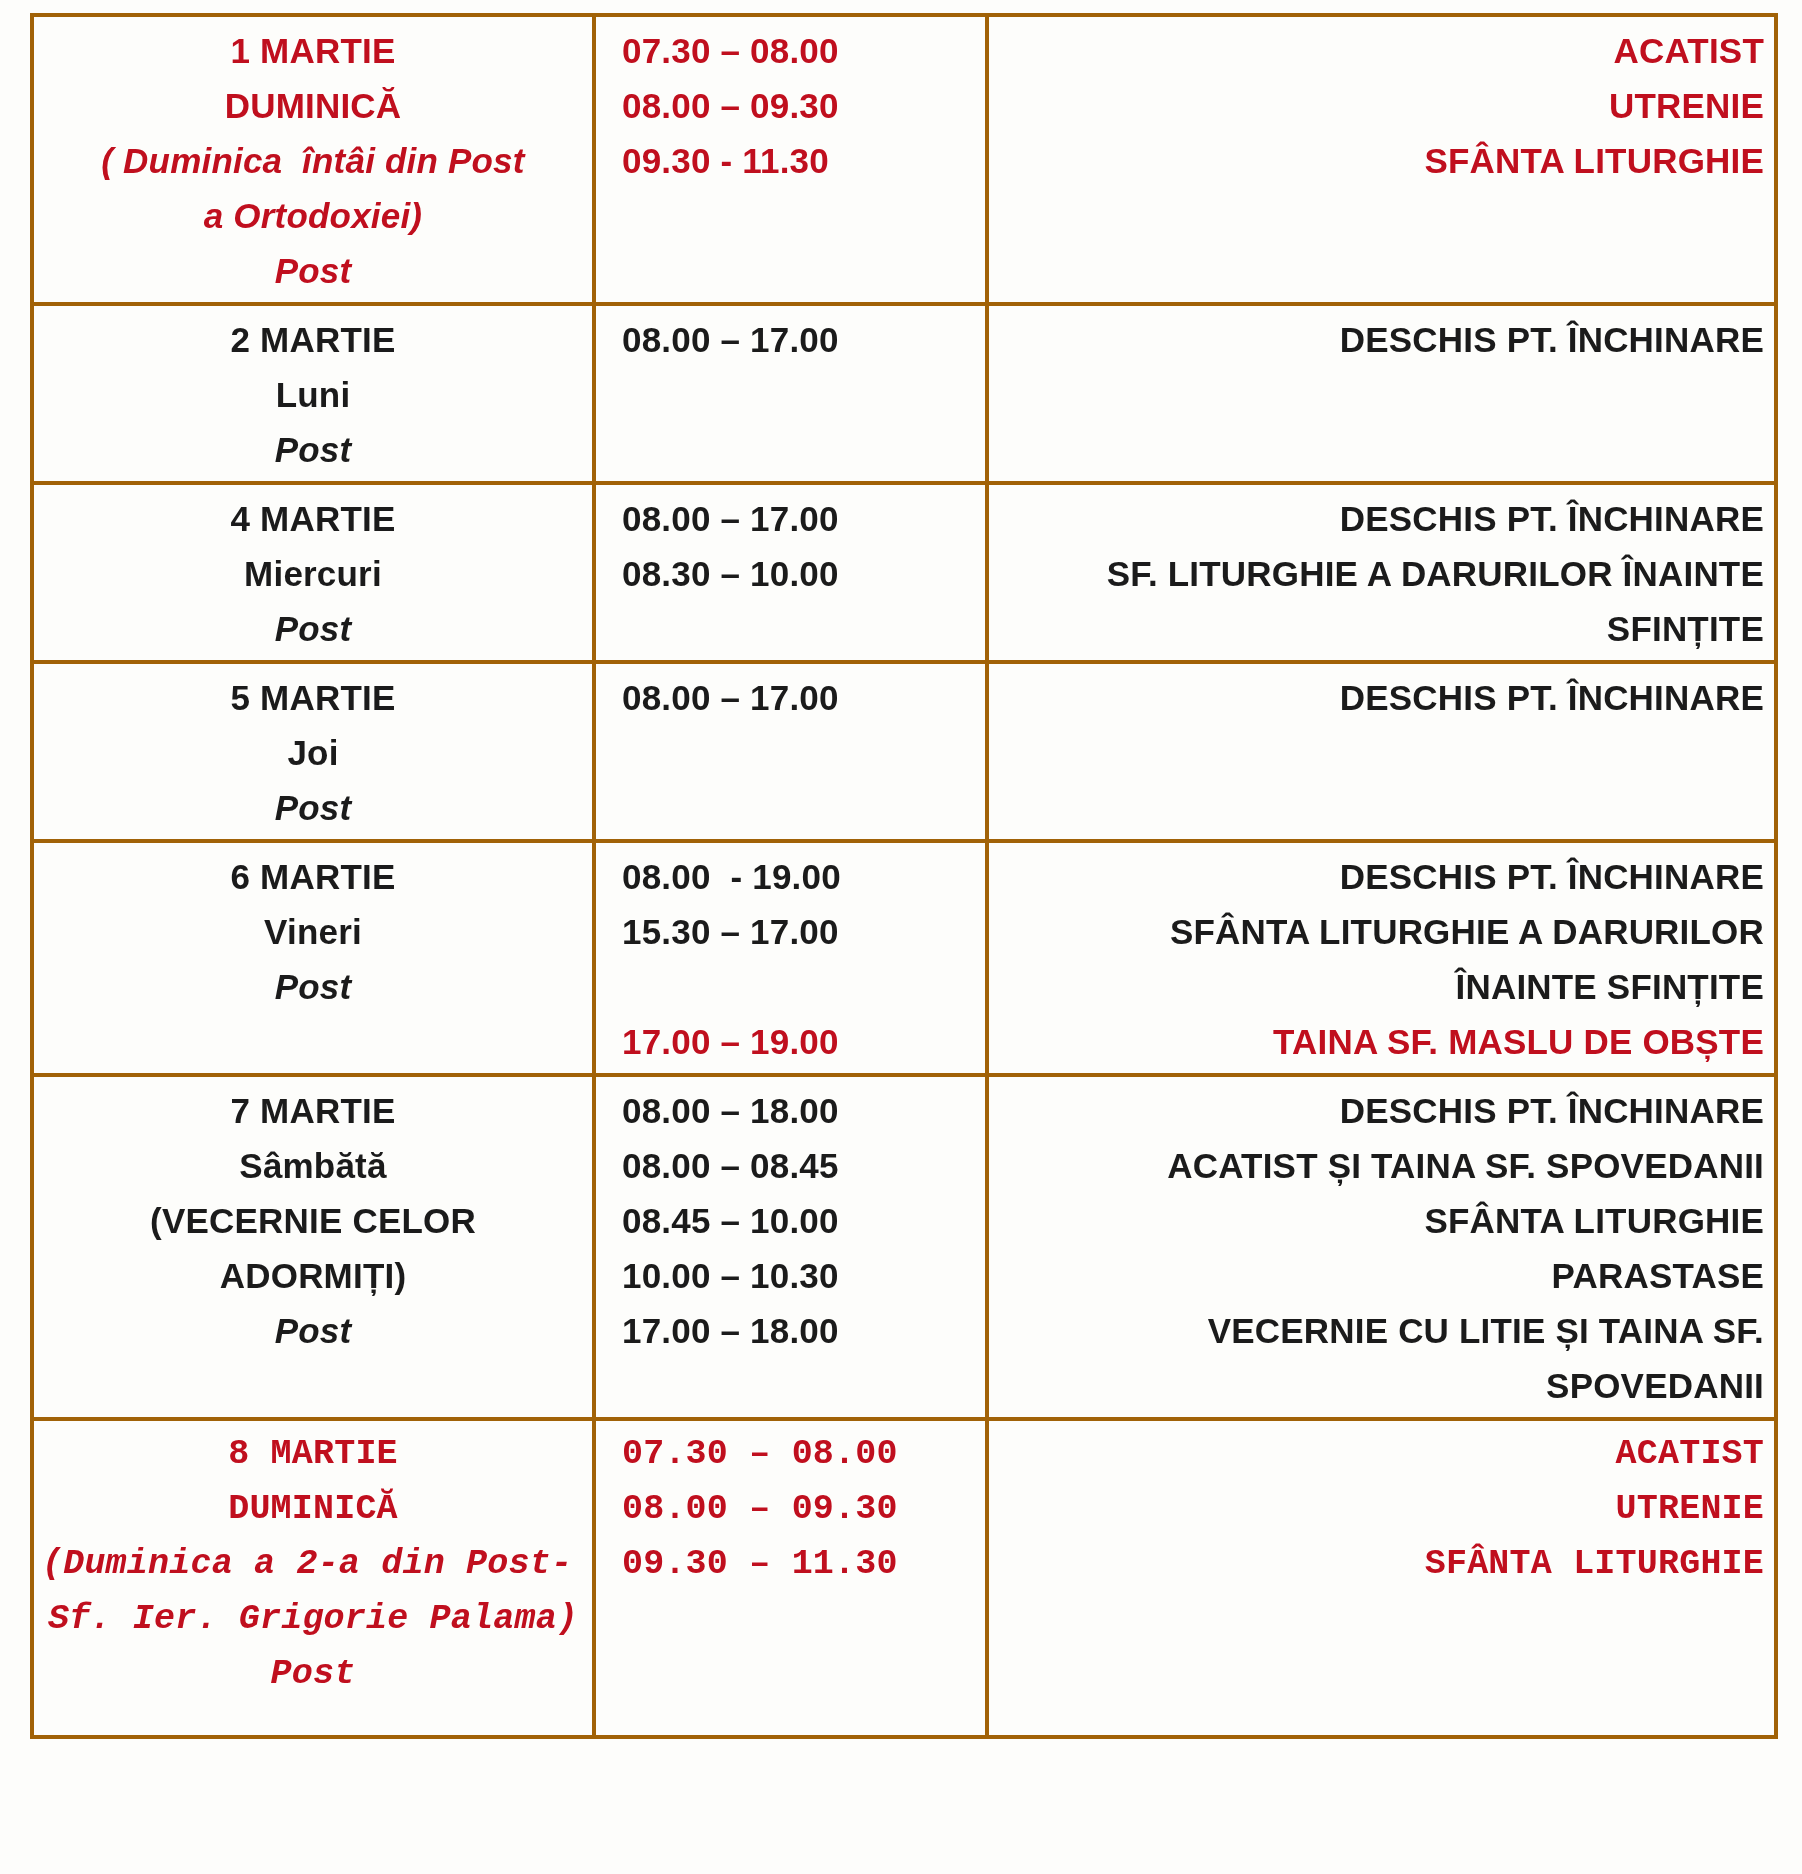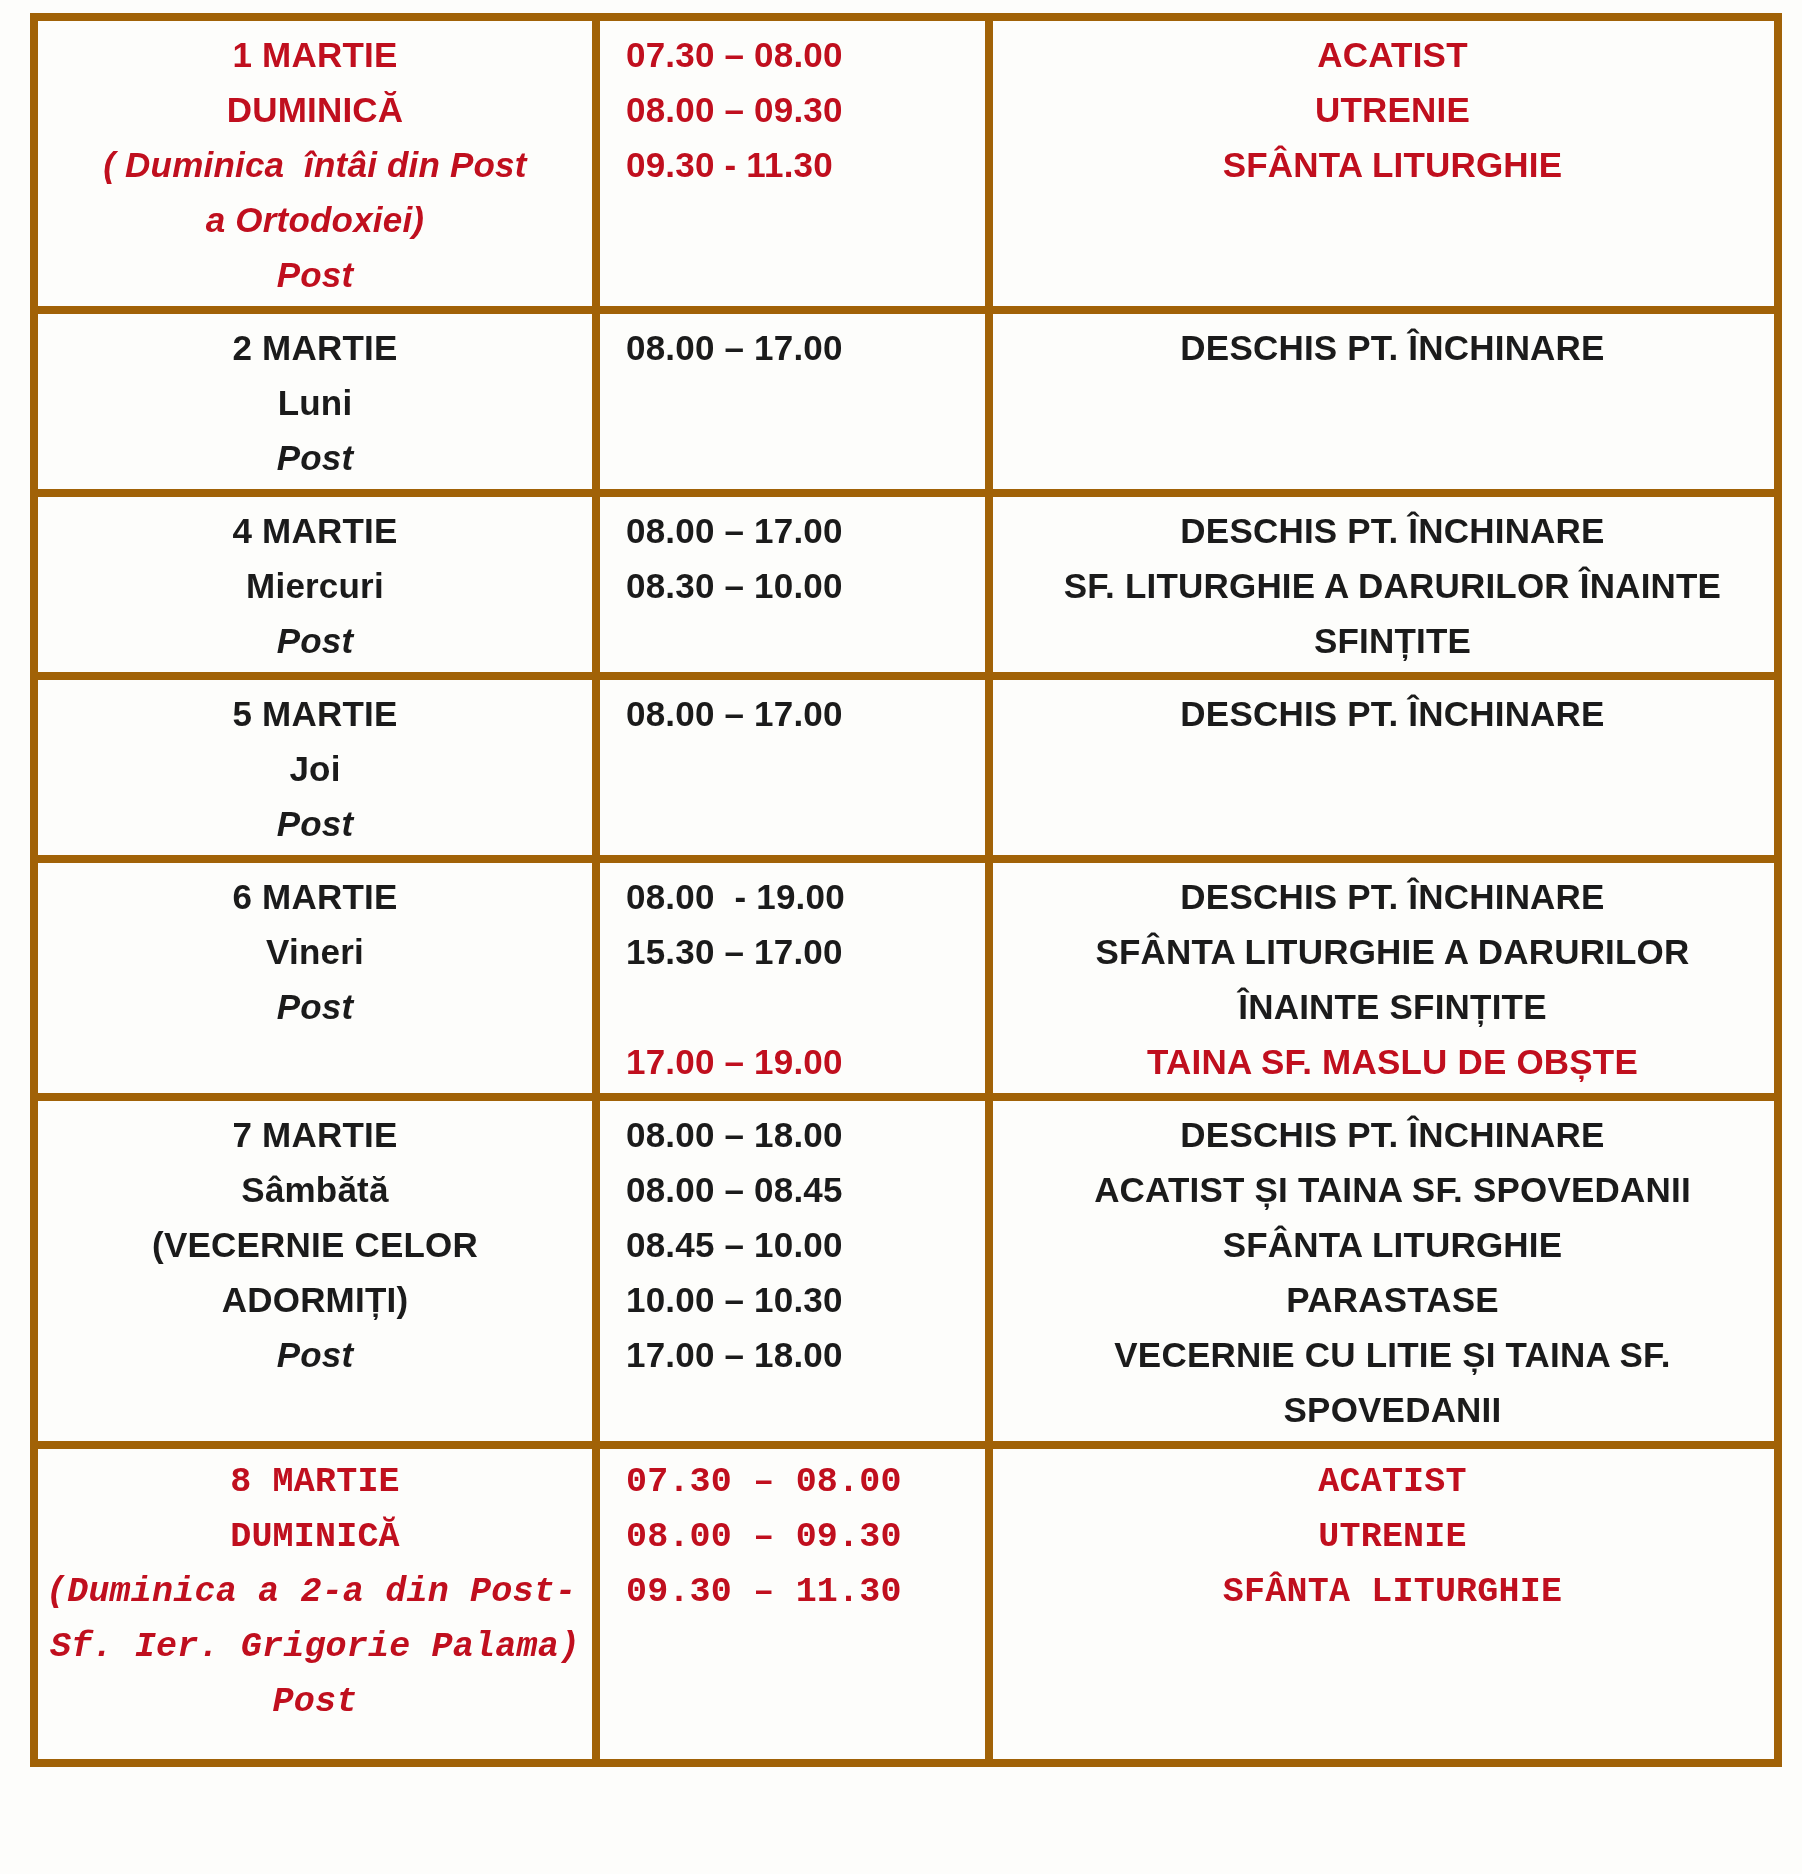--- a/index.html
+++ b/index.html
@@ -13,39 +13,39 @@
     font-family: "Liberation Sans", sans-serif;
     font-weight: bold;
   }
   table.schedule {
     border-collapse: collapse;
     table-layout: fixed;
     width: 1744px;
     border: 3px solid #1c1c1c;
   }
   table.schedule td {
-    border: 8px solid #a16207;
+    border: 4px solid #a16207;
     vertical-align: top;
     padding-top: 6px;
     padding-bottom: 4px;
     overflow: hidden;
   }
   
   tr:nth-child(1) { height: 270px; }
   tr:nth-child(2) { height: 161px; }
   tr:nth-child(3) { height: 159px; }
   tr:nth-child(4) { height: 178px; }
   tr:nth-child(5) { height: 159px; }
   tr:nth-child(6) { height: 259px; }
   tr:nth-child(7) { height: 318px; font-family: Liberation Mono, monospace; }
   tr:nth-child(8) { height: 265px; }
 
   td.cell-date     { text-align: center; padding-left: 8px; padding-right: 8px; }
   td.cell-hours    { text-align: left;   padding-left: 26px; padding-right: 6px; margin-top: 47px; }
-  td.cell-services { text-align: center;   padding-left: 28px; padding-right: 10px; }
+  td.cell-services { text-align: right;   padding-left: 28px; padding-right: 10px; }
 
   .line {
     font-size: 35px;
     line-height: 55px;
     white-space: pre;
     letter-spacing: 0.2px;
   }
   .black { color: #1b1b1b; }
   .red   { color: #c00f1e; }
   .italic { font-style: italic; }

